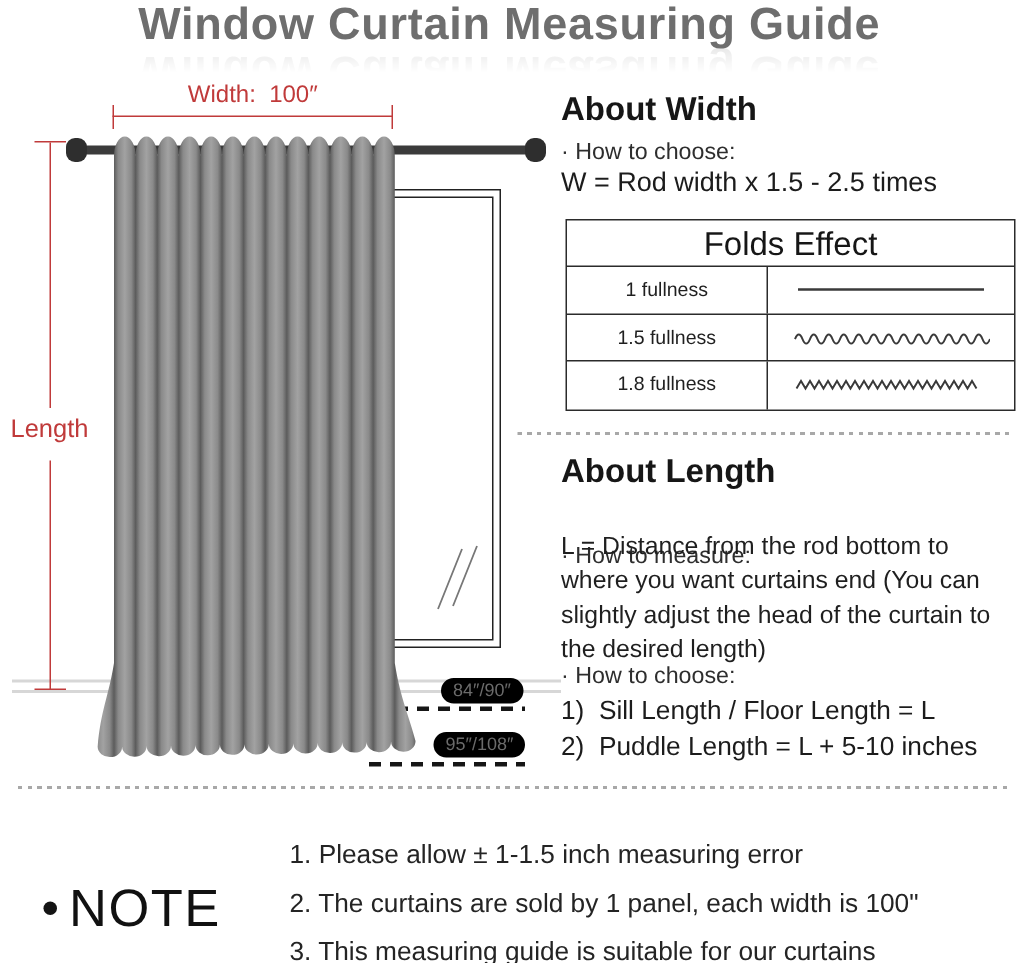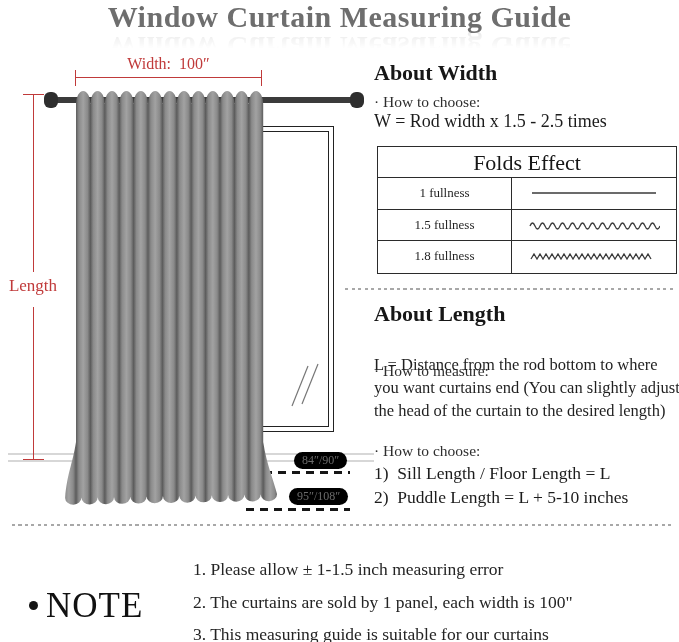--- a/index.html
+++ b/index.html
@@ -1,18 +1,18 @@
 <!DOCTYPE html>
 <html><head>
 <meta charset="utf-8">
 <style>
   * { margin:0; padding:0; box-sizing:border-box; }
   html,body { background:#fff; }
   body { font-family:"Liberation Sans","DejaVu Sans",sans-serif; color:#262626; }
-  .page { position:relative; width:679px; height:642px; background:#fff; overflow:hidden;font-family:Liberation Serif, serif; }
+  .page { position:relative; width:679px; height:642px; background:#fff; overflow:hidden; }
 
   
   .page-title { position:absolute; left:0; top:1px; width:100%; text-align:center;
     font-size:30px; font-weight:600; color:#6e6e6e; letter-spacing:.5px; line-height:32px;}
   .title-reflection { position:absolute; left:0; top:31px; width:100%; text-align:center;
     font-size:30px; font-weight:600; color:#8a8a8a; letter-spacing:.5px; line-height:32px;
     transform:scaleY(-1); opacity:.32;
     -webkit-mask-image:linear-gradient(to top, rgba(0,0,0,.6) 0%, transparent 55%);
     mask-image:linear-gradient(to top, rgba(0,0,0,.6) 0%, transparent 55%); }
 

